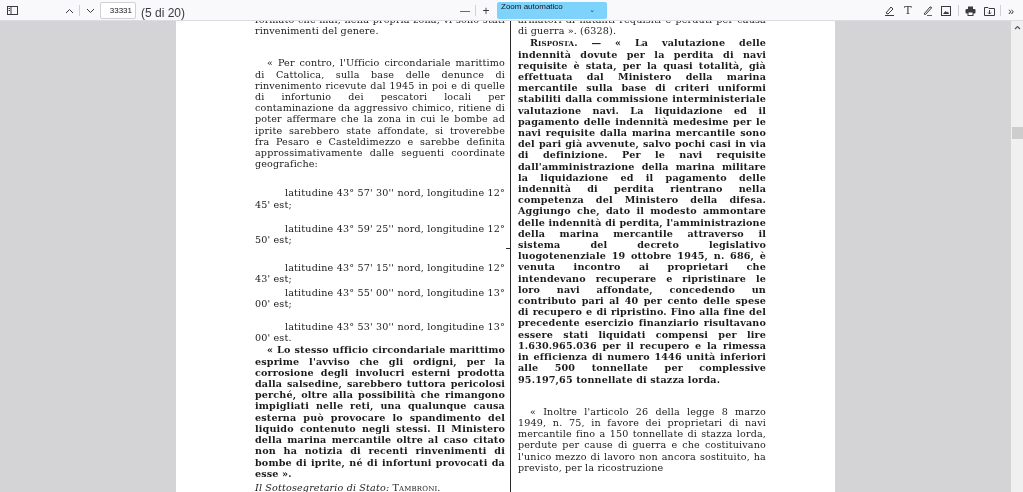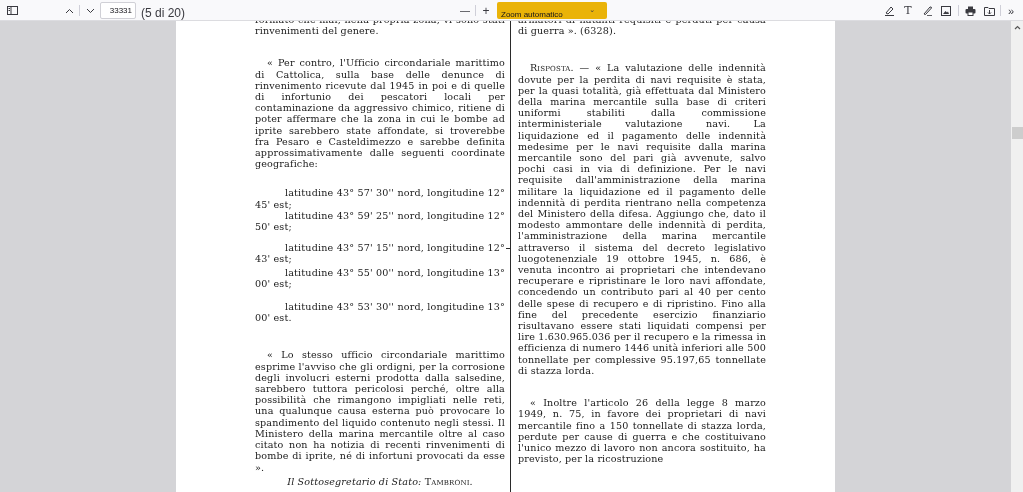--- a/index.html
+++ b/index.html
@@ -15,44 +15,44 @@
   .tb-btn { position: absolute; top: 2px; height: 17px; display: flex; align-items: center; justify-content: center; color: #3a3a40; cursor: pointer; }
   .tb-sep { position: absolute; top: 5px; width: 1px; height: 11px; background: #cfcfd8; }
   .page-input {
     position: absolute; left: 100px; top: 2px; width: 36px; height: 17px;
     border: 1px solid #d0d0d6; border-radius: 2px; background: #fff;
     font-size: 8px; text-align: right; padding-right: 3px; font-family: "Liberation Sans", sans-serif; color: #15141a;
   }
   .page-count { position: absolute; left: 141px; top: 6px; font-size: 12px; color: #3a3a40; }
   .zoom-select {
     position: absolute; left: 497px; top: 2px; width: 110px; height: 17px;
-    background: #eab308; border-radius: 2px; font-size: 8px; color: #15141a;
-    display: flex; align-items: flex-end; padding-left: 4px; cursor: pointer;
+    background: #7dd3fc; border-radius: 2px; font-size: 8px; color: #15141a;
+    display: flex; align-items: flex-start; padding-left: 4px; cursor: pointer;
   }
   .zoom-select .chev { position: absolute; right: 12px; top: 4px; font-size: 7px; color: #3a3a40; }
 
   
   .viewer { position: absolute; left: 0; top: 21px; width: 1011px; height: 471px; background: #d4d4d7; overflow: hidden; }
   .page {
     position: absolute; left: 176px; top: -1px; width: 659px; height: 480px;
     background: #ffffff;
   }
   .col {
     position: absolute; top: 0;
     font-family: "DejaVu Serif", serif; font-size: 9.6px; line-height: 11.2px;
     color: #1a1a1a; text-align: justify; letter-spacing: 0.15px;
   }
   .col-left { left: 79px; width: 250px; top: -6px; }
   .col-right { left: 342px; width: 248px; top: -6px; }
   .col p { margin: 0; }
   .col .ind { text-indent: 12px; }
   .col .coord { text-indent: 30px; }
   .col .gap { margin-top: 21px; }
-  .col .gap2 { margin-top: 26px; }
-  .col .sign { text-align: center; font-style: italic; margin-top: 3px; }
+  .col .gap2 { margin-top: 1px; font-weight: bold; }
+  .col .sign { text-align: left; font-style: italic; margin-top: 3px; }
   .col .sign span.sc { font-style: normal; font-variant: small-caps; }
   .sc { font-variant: small-caps; }
   .divider { position: absolute; left: 334px; top: 0; width: 1px; height: 480px; background: #2a2a2a; }
   .divider-tick { position: absolute; left: 330px; top: 228px; width: 5px; height: 1px; background: #2a2a2a; }
 
   
   .scrollbar { position: absolute; left: 1011px; top: 21px; width: 12px; height: 471px; background: #f0f0f0; }
   .scroll-up { position: absolute; left: 0; top: 0; width: 12px; height: 12px; font-size: 7px; color: #555; display: flex; align-items: center; justify-content: center; }
   .scroll-thumb { position: absolute; left: 1px; top: 106px; width: 11px; height: 12px; background: #cdcdcd; }
 </style>
@@ -135,22 +135,22 @@
     <span>»</span>
   </div>
 </div>
 
 <div class="viewer">
   <div class="page">
     <div class="col col-left">
       <p>formato che mai, nella propria zona, vi sono stati rinvenimenti del genere.</p>
       <p class="ind gap">« Per contro, l'Ufficio circondariale marittimo di Cattolica, sulla base delle denunce di rinvenimento ricevute dal 1945 in poi e di quelle di infortunio dei pescatori locali per contaminazione da aggressivo chimico, ritiene di poter affermare che la zona in cui le bombe ad iprite sarebbero state affondate, si troverebbe fra Pesaro e Casteldimezzo e sarebbe definita approssimativamente dalle seguenti coordinate geografiche:</p>
       <p class="coord" style="margin-top:18px">latitudine 43° 57' 30'' nord, longitudine 12° 45' est;</p>
-      <p class="coord" style="margin-top:0">latitudine 43° 59' 25'' nord, longitudine 12° 50' est;</p>
-      <p class="coord" style="margin-top:10px">latitudine 43° 57' 15'' nord, longitudine 12° 43' est;</p>
+      <p class="coord" style="margin-top:13px">latitudine 43° 59' 25'' nord, longitudine 12° 50' est;</p>
+      <p class="coord" style="margin-top:17px">latitudine 43° 57' 15'' nord, longitudine 12° 43' est;</p>
       <p class="coord" style="margin-top:2px">latitudine 43° 55' 00'' nord, longitudine 13° 00' est;</p>
       <p class="coord" style="margin-top:12px">latitudine 43° 53' 30'' nord, longitudine 13° 00' est.</p>
       <p class="ind gap2">« Lo stesso ufficio circondariale marittimo esprime l'avviso che gli ordigni, per la corrosione degli involucri esterni prodotta dalla salsedine, sarebbero tuttora pericolosi perché, oltre alla possibilità che rimangono impigliati nelle reti, una qualunque causa esterna può provocare lo spandimento del liquido contenuto negli stessi. Il Ministero della marina mercantile oltre al caso citato non ha notizia di recenti rinvenimenti di bombe di iprite, né di infortuni provocati da esse ».</p>
       <p class="sign">
         <span>Il Sottosegretario di Stato:</span>
         <span class="sc">Tambroni.</span>
       </p>
     </div>
 
     <div class="divider"></div>

